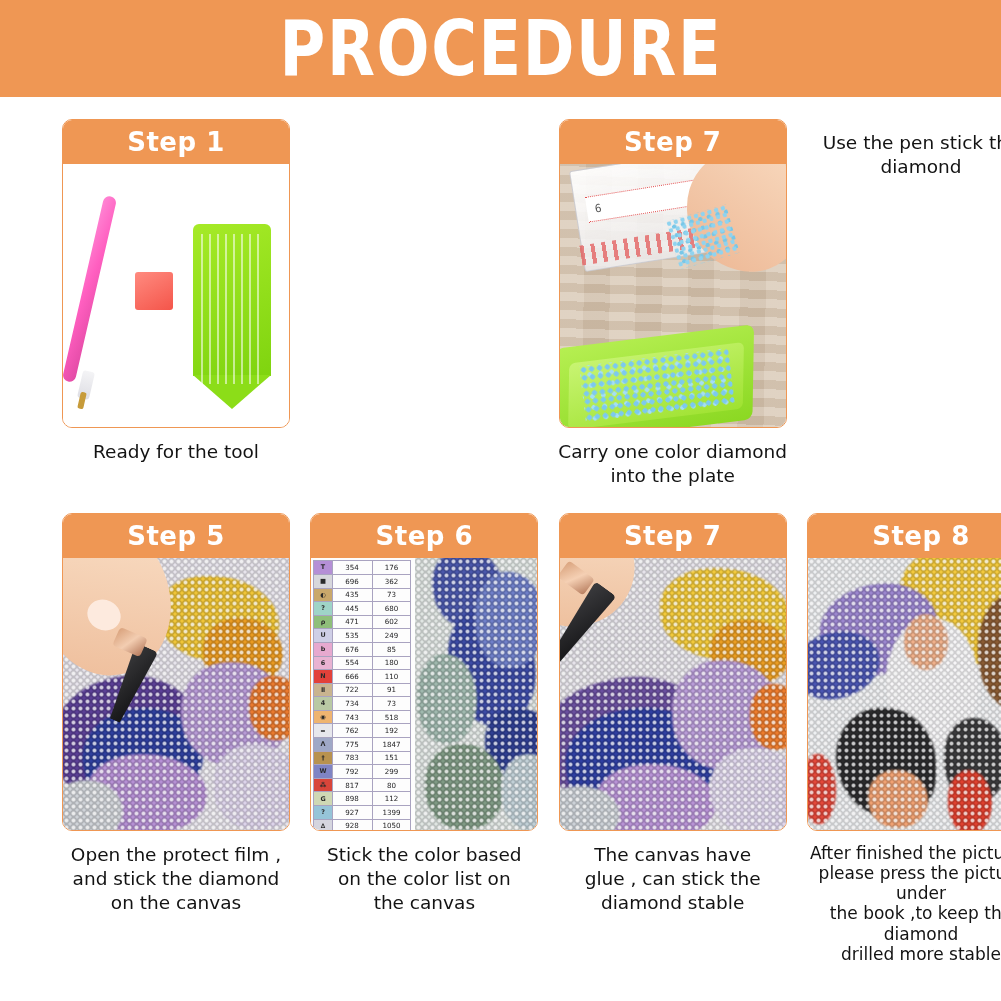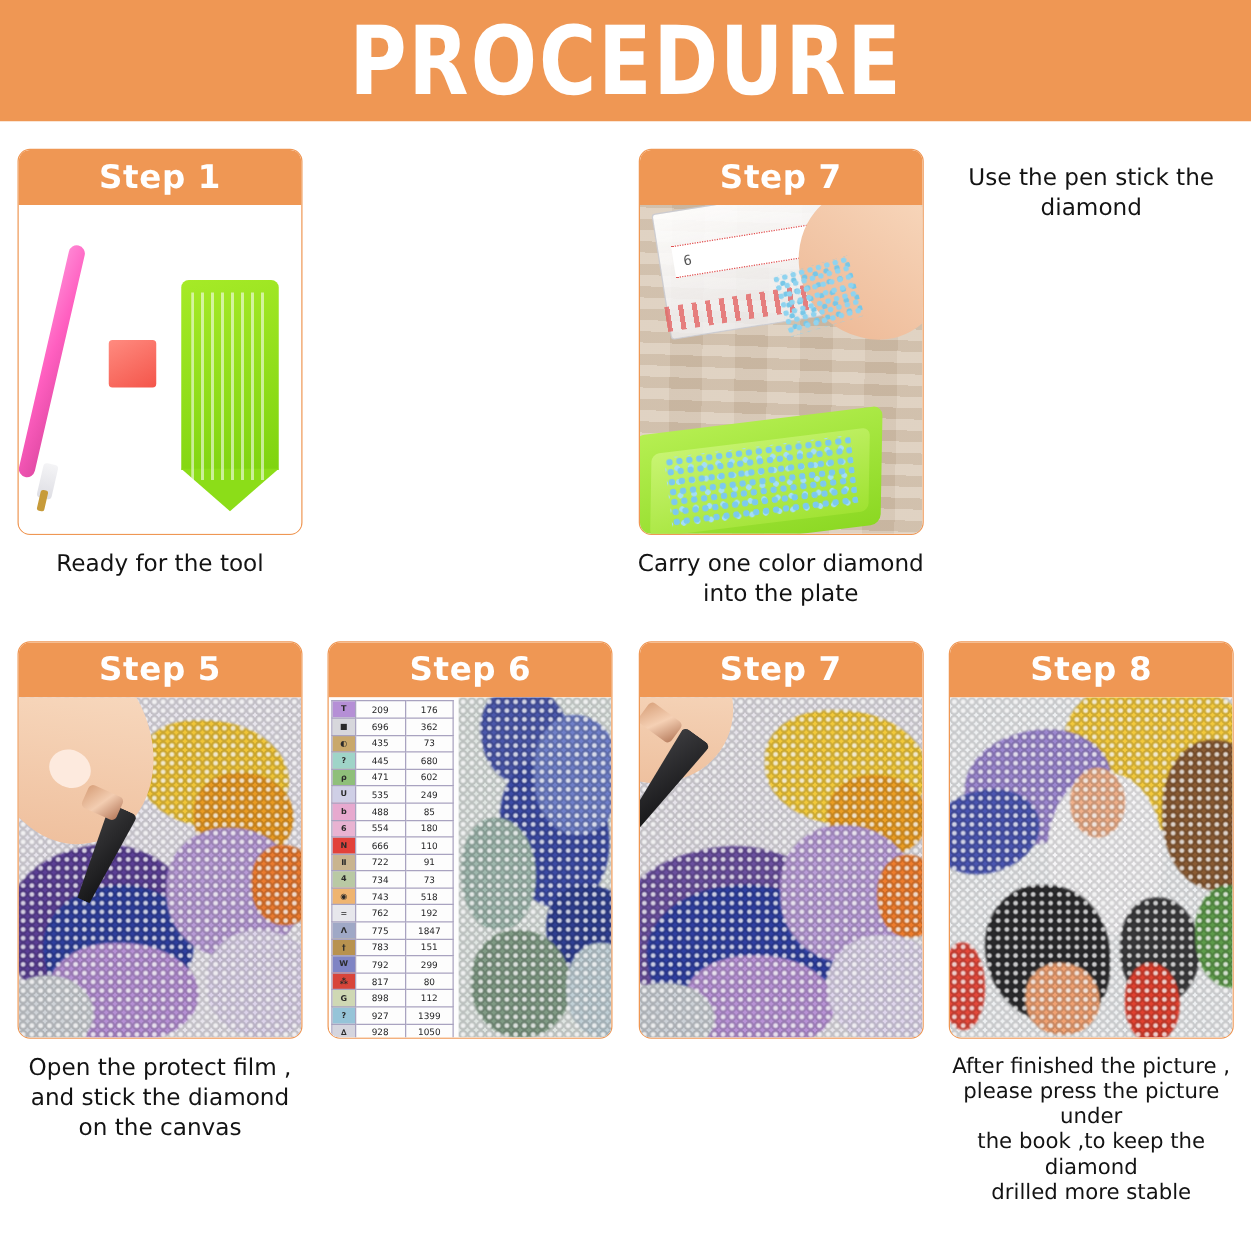--- a/index.html
+++ b/index.html
@@ -24,22 +24,23 @@
     letter-spacing:2px;
     transform:scaleX(0.82);
     transform-origin:center;
     line-height:1;
     white-space:nowrap;
   }
 
   
   .grid{
     width:893px;
-    padding:22px 0 0 0;
+    padding:22px 0 0 12px;
     box-sizing:border-box;
+    margin-left:36px;
   }
   .row{
     display:flex;
     width:1001px;
     justify-content:space-between;
     padding:0 14px;
     box-sizing:border-box;
   }
   .row + .row{margin-top:26px;}
 
@@ -516,21 +517,21 @@
       <div class="card">
         <div class="card-head">
           <span>Step 6</span>
         </div>
         <div class="photo s6">
           <div class="sheet">
             <table>
               <tbody id="color-rows">
                   <tr>
                     <td class="sym" style="background: rgb(181, 143, 214);">T</td>
-                    <td class="code">209</td>
+                    <td class="code">354</td>
                     <td class="cnt">176</td>
                   </tr>
                   <tr>
                     <td class="sym" style="background: rgb(215, 215, 220);">■</td>
                     <td class="code">696</td>
                     <td class="cnt">362</td>
                   </tr>
                   <tr>
                     <td class="sym" style="background: rgb(201, 168, 107);">◐</td>
                     <td class="code">435</td>
@@ -546,21 +547,21 @@
                     <td class="code">471</td>
                     <td class="cnt">602</td>
                   </tr>
                   <tr>
                     <td class="sym" style="background: rgb(207, 207, 230);">U</td>
                     <td class="code">535</td>
                     <td class="cnt">249</td>
                   </tr>
                   <tr>
                     <td class="sym" style="background: rgb(231, 169, 207);">b</td>
-                    <td class="code">488</td>
+                    <td class="code">676</td>
                     <td class="cnt">85</td>
                   </tr>
                   <tr>
                     <td class="sym" style="background: rgb(233, 179, 210);">6</td>
                     <td class="code">554</td>
                     <td class="cnt">180</td>
                   </tr>
                   <tr>
                     <td class="sym" style="background: rgb(226, 65, 58);">N</td>
                     <td class="code">666</td>
@@ -629,20 +630,23 @@
             <div class="blob c2"></div>
             <div class="blob c3"></div>
             <div class="blob c4"></div>
             <div class="blob c5"></div>
             <div class="blob c6"></div>
             <div class="blob c7"></div>
             <div class="bead-grid"></div>
           </div>
         </div>
       </div>
+      <div class="caption">Stick the color based
+on the color list on
+the canvas</div>
     </div>
 
     <div class="cell">
       <div class="card">
         <div class="card-head">
           <span>Step 7</span>
         </div>
         <div class="photo s7">
           <div class="mosaic">
             <div class="blob b1"></div>
@@ -654,20 +658,23 @@
             <div class="blob b7"></div>
             <div class="blob b8"></div>
             <div class="blob b9"></div>
             <div class="bead-grid"></div>
           </div>
           <div class="hand7"></div>
           <div class="ring7"></div>
           <div class="pen7"></div>
         </div>
       </div>
+      <div class="caption">The canvas have
+glue , can stick the
+diamond stable</div>
     </div>
 
     <div class="cell">
       <div class="card">
         <div class="card-head">
           <span>Step 8</span>
         </div>
         <div class="photo s8">
           <div class="mosaic">
             <div class="blob b1"></div>

